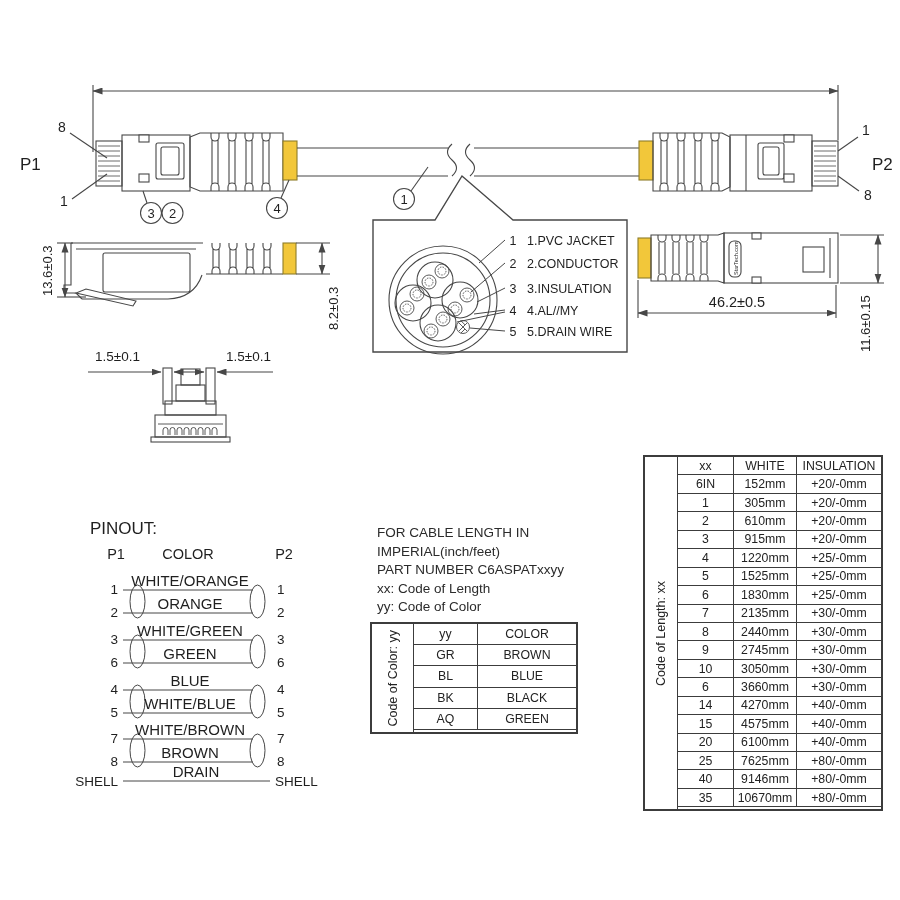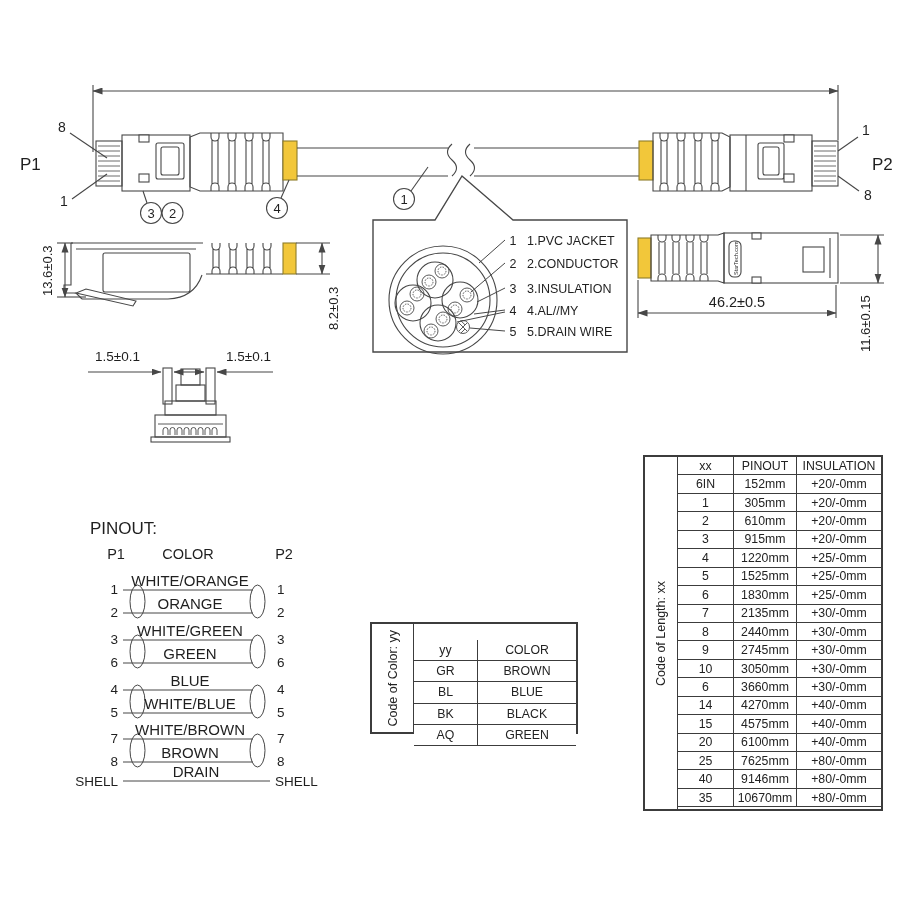--- a/index.html
+++ b/index.html
@@ -13,21 +13,21 @@
   .spec-table{position:absolute;display:flex;background:#fff;border:2px solid #3c3c3c;box-sizing:border-box;}
   .side-label{display:flex;align-items:center;justify-content:center;border-right:1.5px solid #3c3c3c;box-sizing:border-box;}
   .vert-text{writing-mode:vertical-rl;transform:rotate(180deg);font-size:12.5px;color:#222;white-space:nowrap;}
   .tbl-grid{flex:1;display:grid;box-sizing:border-box;text-align:center;}
   .cell{display:flex;align-items:center;justify-content:center;border-right:1px solid #3c3c3c;
         border-bottom:1px solid #3c3c3c;font-size:12.3px;box-sizing:border-box;background:#fff;}
   .cell.last-col{border-right:none;}
   
   .ctable{left:370px;top:622px;width:208px;height:112px;}
   .ctable .side-label{width:42px;}
-  .ctable .tbl-grid{grid-template-columns:64px 1fr;grid-auto-rows:21.2px;margin-top:16px;}
+  .ctable .tbl-grid{grid-template-columns:64px 1fr;grid-auto-rows:21.2px;}
   
   .ltable{left:643px;top:455px;width:240px;height:356px;}
   .ltable .side-label{width:33px;}
   .ltable .tbl-grid{grid-template-columns:56px 63px 1fr;grid-auto-rows:18.45px;}
 </style>
 </head>
 <body>
 
 <div class="screen">
 
@@ -286,20 +286,26 @@
     <text x="190" y="735" font-size="15" text-anchor="middle">WHITE/BROWN</text>
     <text x="190" y="758" font-size="15" text-anchor="middle">BROWN</text>
 
     <line x1="123" y1="781" x2="270" y2="781"></line>
     <text x="118" y="786" font-size="13.5" text-anchor="end">SHELL</text>
     <text x="196" y="777" font-size="15" text-anchor="middle">DRAIN</text>
     <text x="275" y="786" font-size="13.5">SHELL</text>
   </g>
 </svg>
 
+  <div class="notes">
+    <div>FOR CABLE LENGTH IN IMPERIAL(inch/feet)</div>
+    <div>PART NUMBER C6ASPATxxyy</div>
+    <div>xx: Code of Length</div>
+    <div>yy: Code of Color</div>
+  </div>
 
   <div class="spec-table ctable">
     <div class="side-label">
       <span class="vert-text">Code of Color: yy</span>
     </div>
     <div class="tbl-grid">
       <div class="cell">yy</div>
       <div class="cell last-col">COLOR</div>
       <div style="display:contents">
         
@@ -318,21 +324,21 @@
         </div>
     </div>
   </div>
 
   <div class="spec-table ltable">
     <div class="side-label">
       <span class="vert-text">Code of Length: xx</span>
     </div>
     <div class="tbl-grid">
       <div class="cell">xx</div>
-      <div class="cell">PINOUT</div>
+      <div class="cell">WHITE</div>
       <div class="cell last-col">INSULATION</div>
       <div style="display:contents">
         
       
           <div class="cell">6IN</div>
           <div class="cell">152mm</div>
           <div class="cell last-col">+20/-0mm</div>
         
           <div class="cell">1</div>
           <div class="cell">305mm</div>

